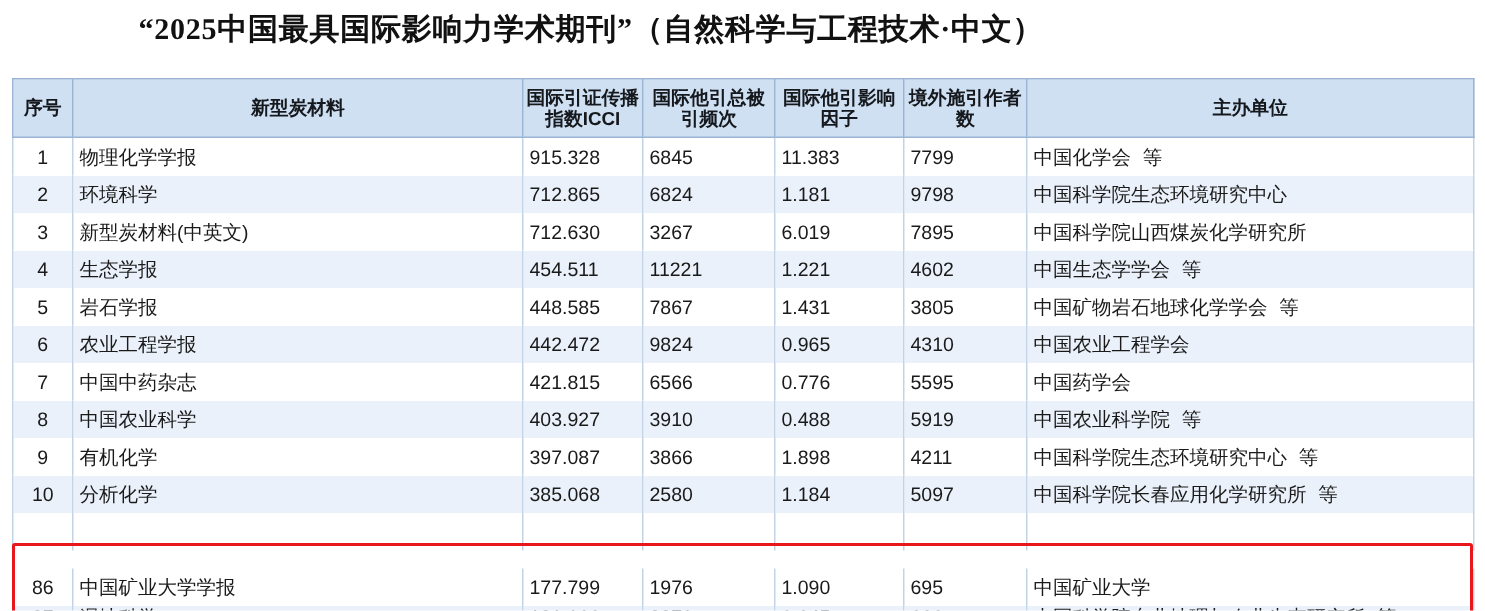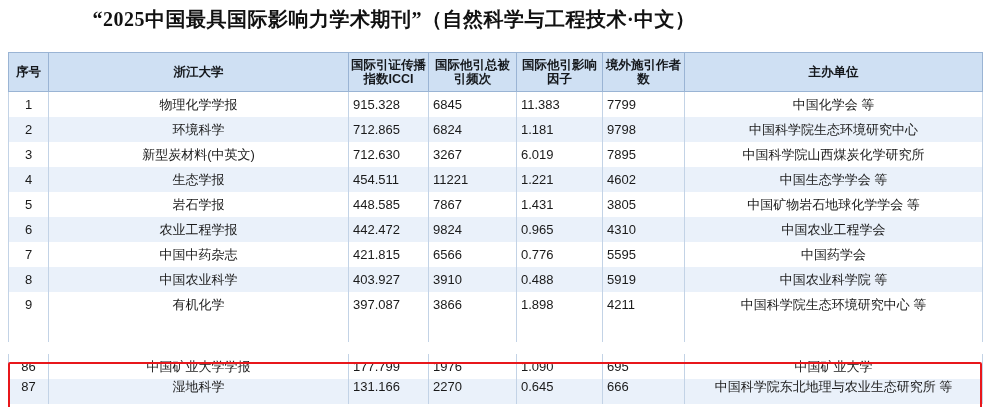--- a/index.html
+++ b/index.html
@@ -59,23 +59,23 @@
     border-bottom: none;
     padding: 2px 4px;
     height: 21px;
     vertical-align: middle;
     white-space: nowrap;
     overflow: hidden;
   }
   tr.row-even td { background: #eaf1fa; }
   tr.row-odd td { background: #ffffff; }
   .c-num { text-align: center; }
-  .c-name { text-align: center; padding-left: 6px; }
+  .c-name { text-align: left; padding-left: 6px; }
   .c-val { }
-  .c-org { text-align: center; }
+  .c-org { text-align: left; font-family: Liberation Mono, monospace; }
 
   
   col.w-seq { width: 40px; }
   col.w-name { width: 300px; }
   col.w-icci { width: 80px; }
   col.w-cites { width: 88px; }
   col.w-if { width: 86px; }
   col.w-authors { width: 82px; }
   col.w-org { width: 298px; }
   .clip-row td {
@@ -109,21 +109,21 @@
           <col class="w-name">
           <col class="w-icci">
           <col class="w-cites">
           <col class="w-if">
           <col class="w-authors">
           <col class="w-org">
       </colgroup>
       <thead>
         <tr>
           <th>序号</th>
-          <th>浙江大学</th>
+          <th>新型炭材料</th>
           <th>国际引证传播指数ICCI</th>
           <th>国际他引总被引频次</th>
           <th>国际他引影响因子</th>
           <th>境外施引作者数</th>
           <th>主办单位</th>
         </tr>
       </thead>
       <tbody>
         <tr class="row-odd">
           <td class="c-num">1</td>
@@ -198,20 +198,29 @@
           <td class="c-org">中国农业科学院 等</td>
         </tr>
         <tr class="row-odd">
           <td class="c-num">9</td>
           <td class="c-name">有机化学</td>
           <td class="c-val">397.087</td>
           <td class="c-val">3866</td>
           <td class="c-val">1.898</td>
           <td class="c-val">4211</td>
           <td class="c-org">中国科学院生态环境研究中心 等</td>
+        </tr>
+        <tr class="row-even">
+          <td class="c-num">10</td>
+          <td class="c-name">分析化学</td>
+          <td class="c-val">385.068</td>
+          <td class="c-val">2580</td>
+          <td class="c-val">1.184</td>
+          <td class="c-val">5097</td>
+          <td class="c-org">中国科学院长春应用化学研究所 等</td>
         </tr>
         <tr class="row-odd clip-row">
           <td class="c-num"></td>
           <td class="c-name"></td>
           <td class="c-val"></td>
           <td class="c-val"></td>
           <td class="c-val"></td>
           <td class="c-val"></td>
           <td class="c-org"></td>
         </tr>

